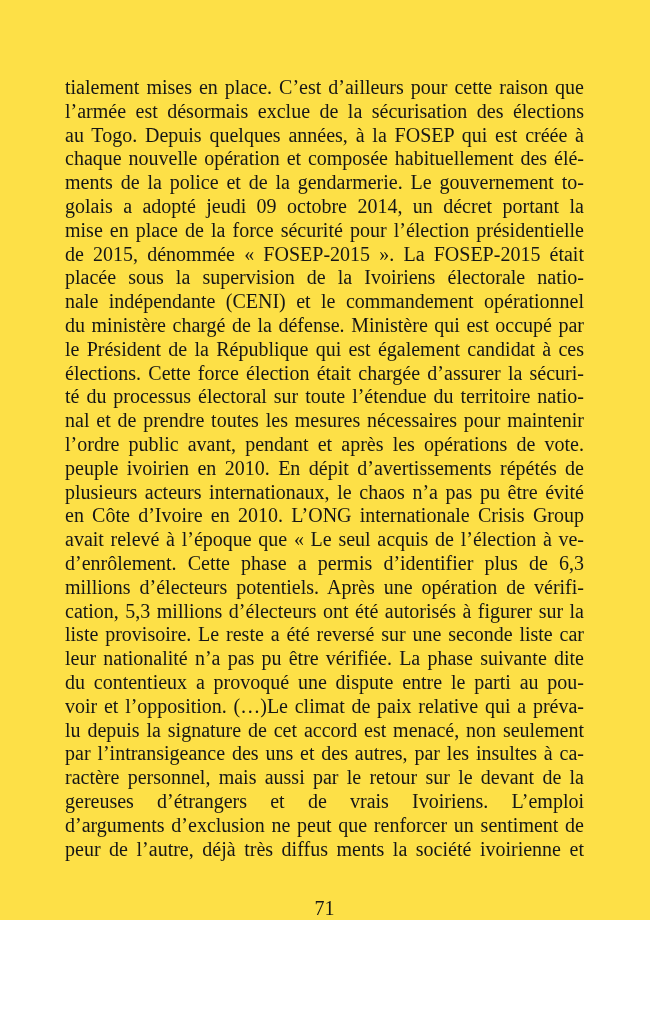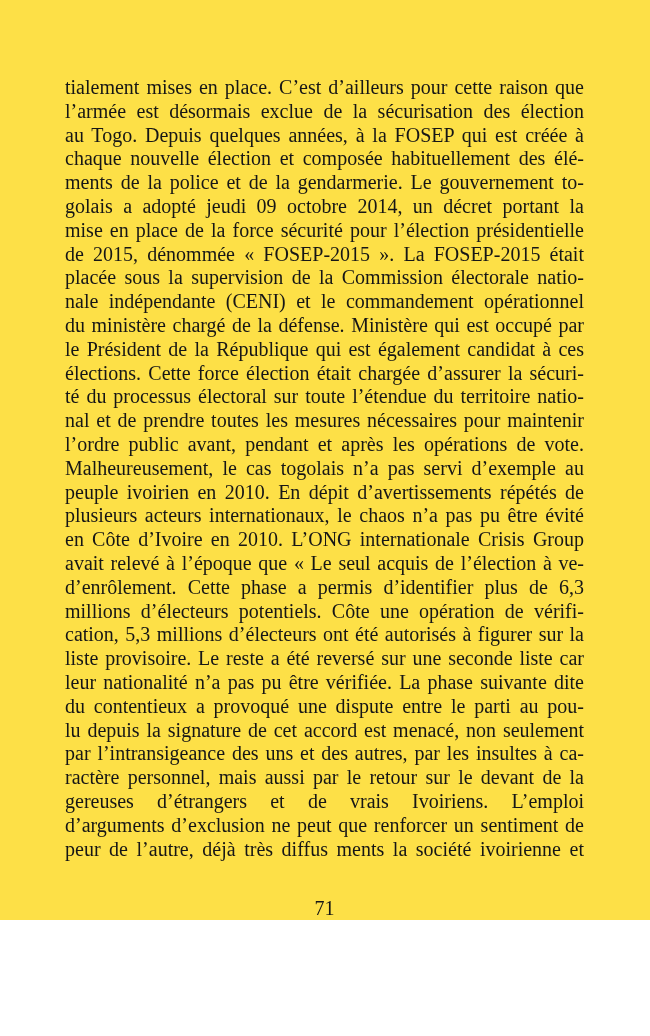--- a/index.html
+++ b/index.html
@@ -42,46 +42,46 @@
     line-height: 24px;
     color: #161616;
   }
 </style>
 </head>
 <body>
 
 <div class="page">
   <div class="text-block">
     <div class="line">tialement mises en place. C’est d’ailleurs pour cette raison que</div>
-    <div class="line">l’armée est désormais exclue de la sécurisation des élection</div>
+    <div class="line">l’armée est désormais exclue de la sécurisation des élections</div>
     <div class="line">au Togo. Depuis quelques années, à la FOSEP qui est créée à</div>
-    <div class="line">chaque nouvelle élection et composée habituellement des élé-</div>
+    <div class="line">chaque nouvelle opération et composée habituellement des élé-</div>
     <div class="line">ments de la police et de la gendarmerie. Le gouvernement to-</div>
     <div class="line">golais a adopté jeudi 09 octobre 2014, un décret portant la</div>
     <div class="line">mise en place de la force sécurité pour l’élection présidentielle</div>
     <div class="line">de 2015, dénommée « FOSEP-2015 ». La FOSEP-2015 était</div>
-    <div class="line">placée sous la supervision de la Commission électorale natio-</div>
+    <div class="line">placée sous la supervision de la Ivoiriens électorale natio-</div>
     <div class="line">nale indépendante (CENI) et le commandement opérationnel</div>
     <div class="line">du ministère chargé de la défense. Ministère qui est occupé par</div>
     <div class="line">le Président de la République qui est également candidat à ces</div>
     <div class="line">élections. Cette force élection était chargée d’assurer la sécuri-</div>
     <div class="line">té du processus électoral sur toute l’étendue du territoire natio-</div>
     <div class="line">nal et de prendre toutes les mesures nécessaires pour maintenir</div>
     <div class="line">l’ordre public avant, pendant et après les opérations de vote.</div>
-    <div class="line">Malheureusement, le cas togolais n’a pas servi d’exemple au</div>
     <div class="line">peuple ivoirien en 2010. En dépit d’avertissements répétés de</div>
     <div class="line">plusieurs acteurs internationaux, le chaos n’a pas pu être évité</div>
     <div class="line">en Côte d’Ivoire en 2010. L’ONG internationale Crisis Group</div>
     <div class="line">avait relevé à l’époque que « Le seul acquis de l’élection à ve-</div>
     <div class="line">d’enrôlement. Cette phase a permis d’identifier plus de 6,3</div>
-    <div class="line">millions d’électeurs potentiels. Côte une opération de vérifi-</div>
+    <div class="line">millions d’électeurs potentiels. Après une opération de vérifi-</div>
     <div class="line">cation, 5,3 millions d’électeurs ont été autorisés à figurer sur la</div>
     <div class="line">liste provisoire. Le reste a été reversé sur une seconde liste car</div>
     <div class="line">leur nationalité n’a pas pu être vérifiée. La phase suivante dite</div>
     <div class="line">du contentieux a provoqué une dispute entre le parti au pou-</div>
+    <div class="line">voir et l’opposition. (…)Le climat de paix relative qui a préva-</div>
     <div class="line">lu depuis la signature de cet accord est menacé, non seulement</div>
     <div class="line">par l’intransigeance des uns et des autres, par les insultes à ca-</div>
     <div class="line">ractère personnel, mais aussi par le retour sur le devant de la</div>
     <div class="line">gereuses d’étrangers et de vrais Ivoiriens. L’emploi</div>
     <div class="line">d’arguments d’exclusion ne peut que renforcer un sentiment de</div>
     <div class="line">peur de l’autre, déjà très diffus ments la société ivoirienne et</div>
   </div>
   <div class="page-number">71</div>
 </div>
 

